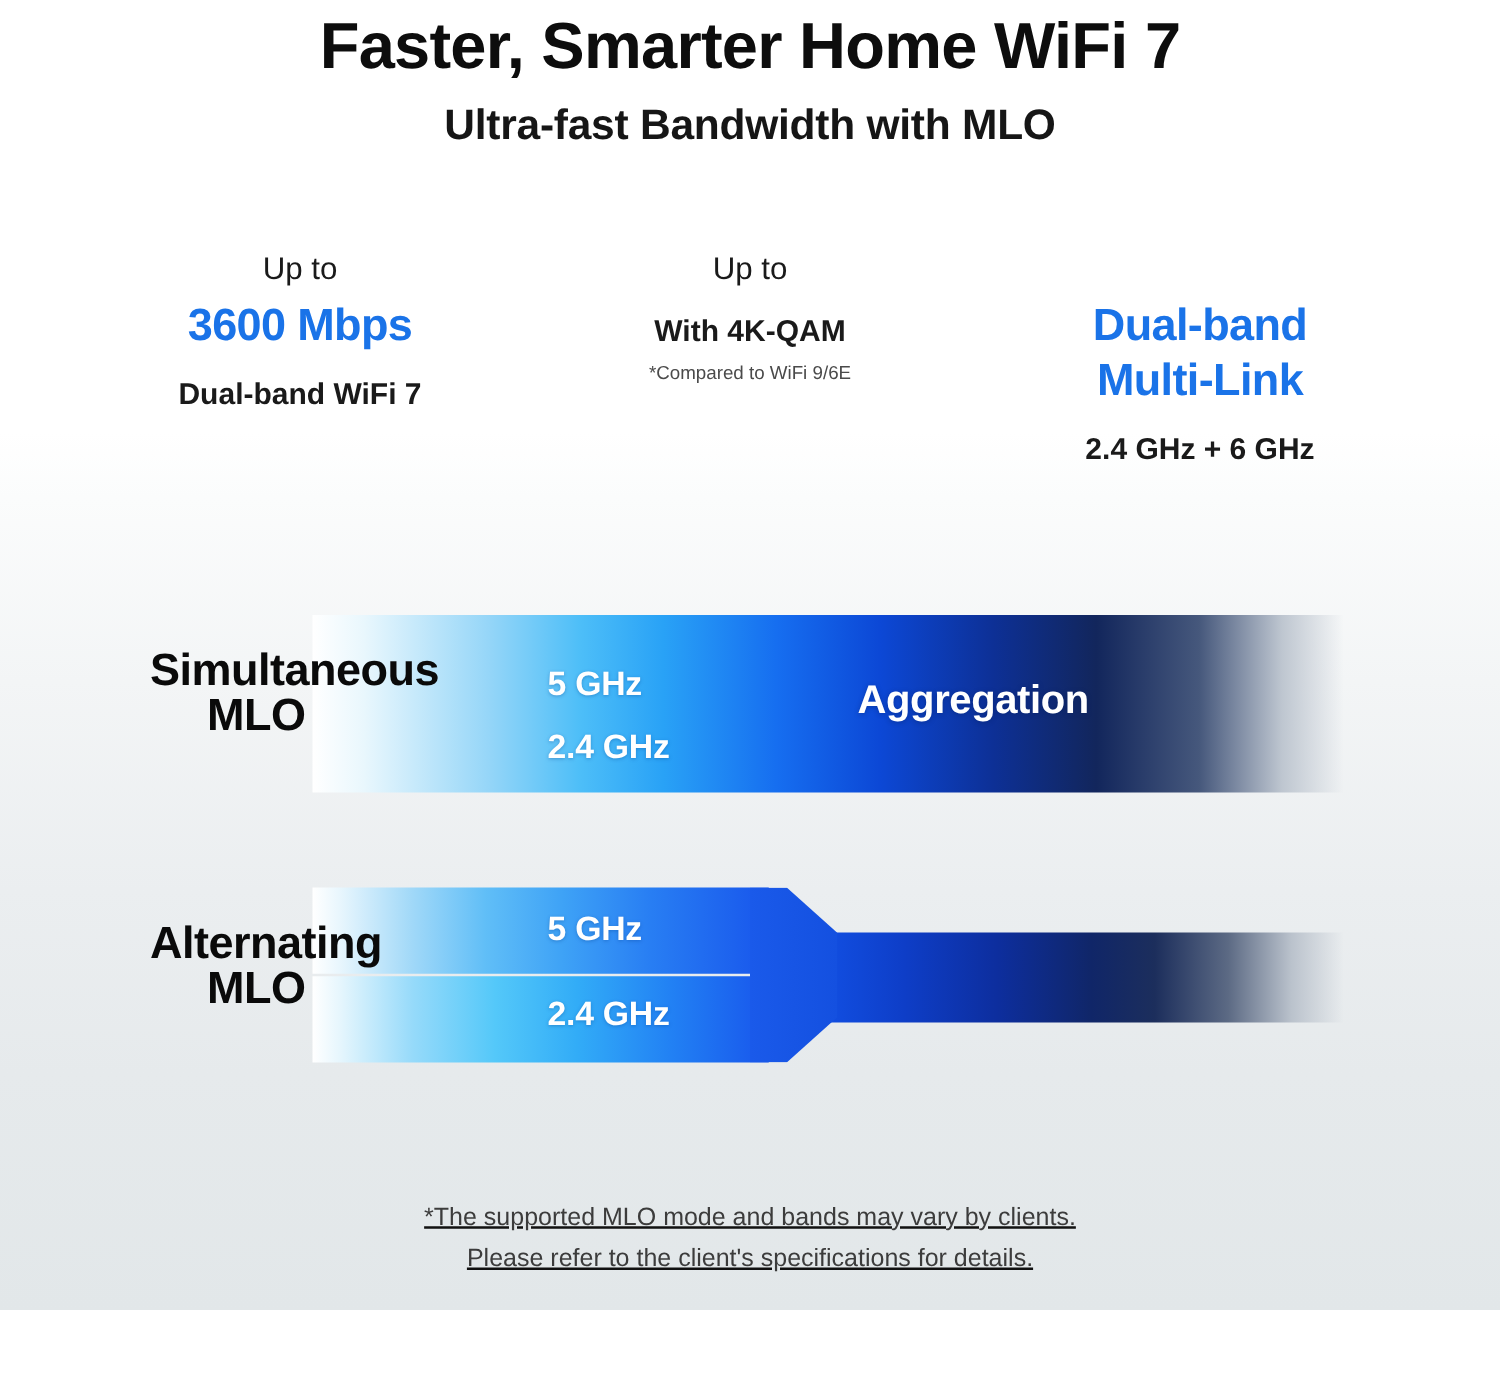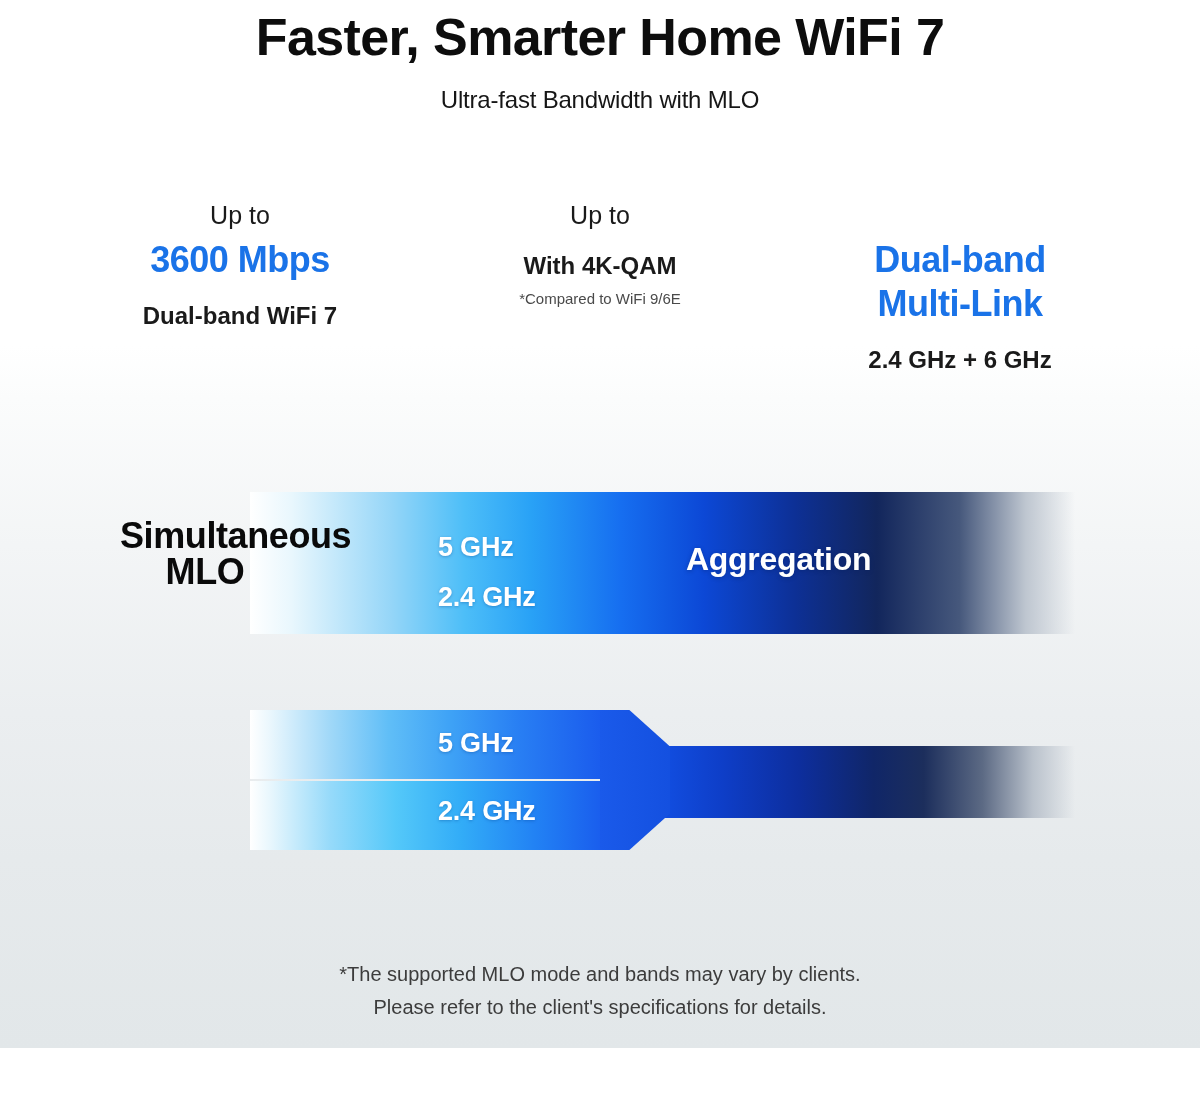--- a/index.html
+++ b/index.html
@@ -46,23 +46,23 @@
     font-size: 52px;
     line-height: 66px;
     font-weight: 700;
     letter-spacing: -0.6px;
     color: #0d0d0d;
     white-space: nowrap;
   }
   .subhead {
     margin: 0;
     padding-top: 8px;
-    font-size: 24px;
+    font-size: 34px;
     line-height: 44px;
-    font-weight: 400;
+    font-weight: 700;
     letter-spacing: -0.2px;
     color: #161616;
     white-space: nowrap;
   }
 
   
   .stats {
     position: absolute;
     top: 198px;
     left: 60px;
@@ -270,20 +270,21 @@
     letter-spacing: -0.3px;
   }
 
   
   .footer {
     position: absolute;
     top: 958px;
     left: 0;
     width: 1200px;
     text-align: center;
+    text-decoration: underline;
   }
   .footer-line {
     font-size: 20px;
     line-height: 33px;
     font-weight: 400;
     color: #3c3c3c;
     white-space: nowrap;
   }
 </style>
 </head>
@@ -323,20 +324,21 @@
 
     <div class="bar-sim"></div>
 
     <div class="band-label ghz5">5 GHz</div>
     <div class="band-label ghz24">2.4 GHz</div>
 
     <div class="bar-caption aggregation">Aggregation</div>
   </div>
 
   <div class="diagram alternating">
+    <div class="mlo-label">Alternating MLO</div>
 
     <div class="alt-stack">
       <div class="alt-band top"></div>
       <div class="alt-band bottom"></div>
     </div>
     <div class="alt-wedge"></div>
     <div class="bar-alt-trunk"></div>
 
     <div class="band-label ghz5">5 GHz</div>
     <div class="band-label ghz24">2.4 GHz</div>

